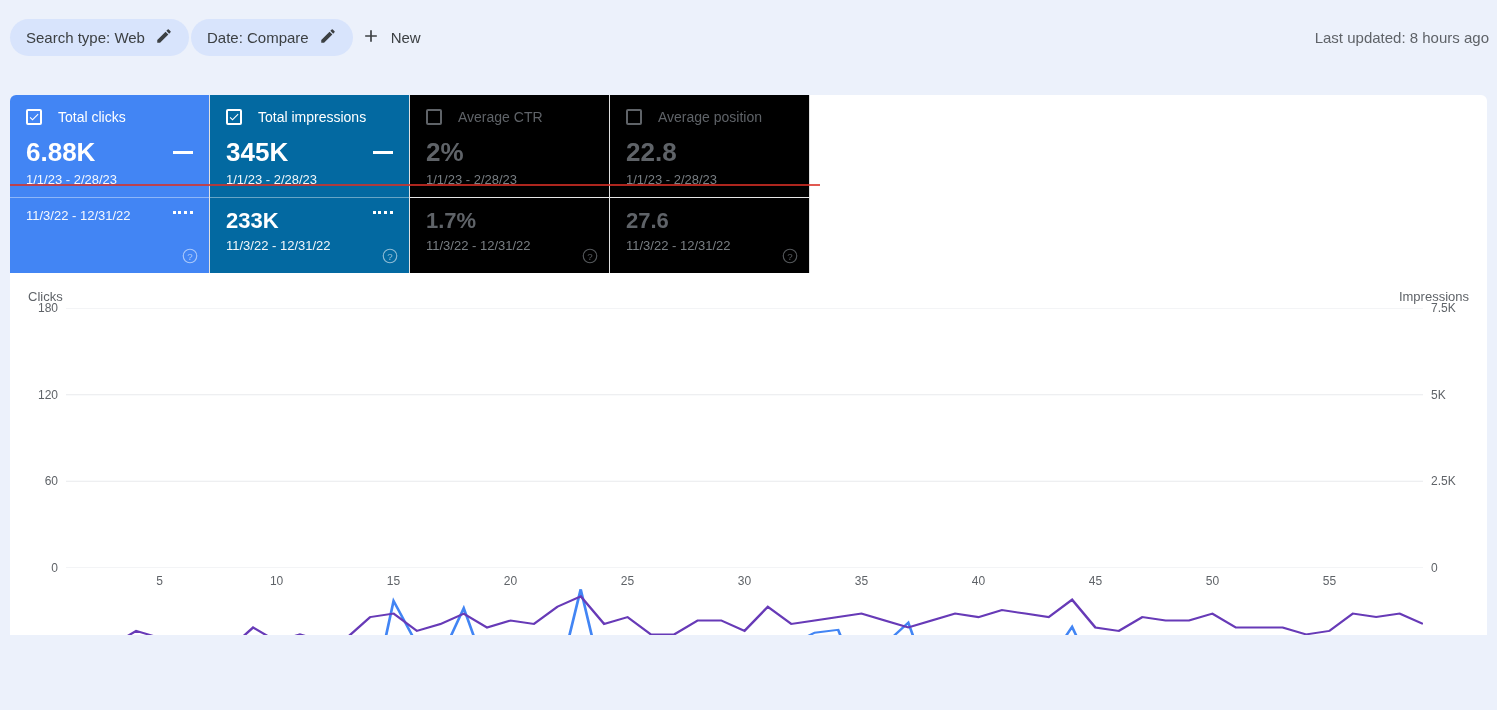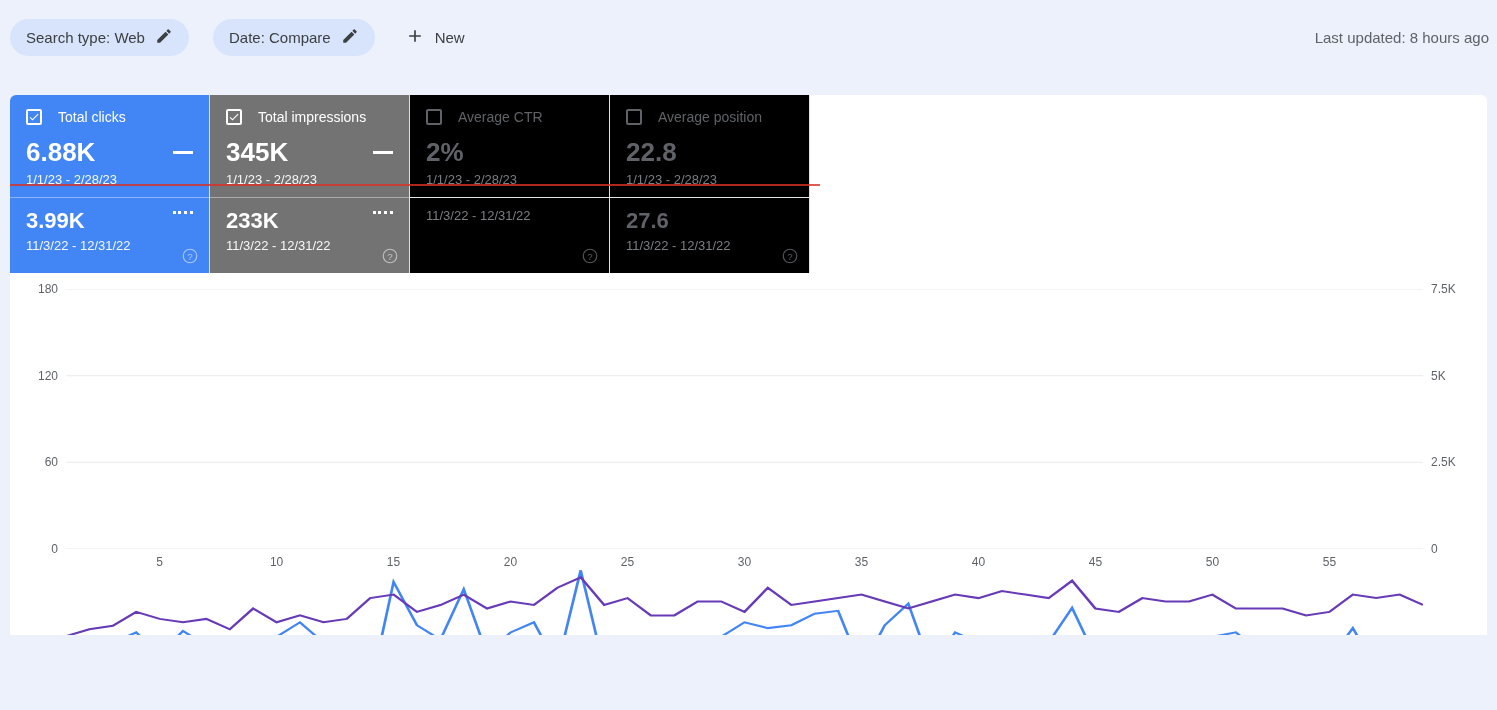--- a/index.html
+++ b/index.html
@@ -5,33 +5,33 @@
   * { box-sizing: border-box; }
   html, body { margin:0; padding:0; font-family: Arial, Helvetica, sans-serif; background:#ecf1fb; color:#202124; }
   .page { width:1497px; height:710px; background:#ecf1fb; position:relative; overflow:hidden; }
 
   .header { display:flex; align-items:center; justify-content:space-between; padding:8px 0 18px 10px; border-bottom:1px solid #d9e0ed; }
   .header h1 { font-size:22px; font-weight:500; color:#3c4043; margin:0; }
   .export { display:flex; align-items:center; gap:10px; font-size:15px; font-weight:700; letter-spacing:0.5px; color:#3c4043; padding-right:0; }
   .export svg { width:20px; height:20px; }
 
   .toolbar { display:flex; align-items:center; justify-content:space-between; padding:18px 0 18px 10px; }
-  .chips { display:flex; align-items:center; gap:24px; }
+  .chips { display:flex; align-items:center; gap:2px; }
   .chip { display:flex; align-items:center; gap:10px; background:#d8e4fc; border-radius:20px; padding:8px 16px; font-size:15px; color:#3c4043; }
   .chip svg { width:18px; height:18px; }
   .addnew { display:flex; align-items:center; gap:10px; font-size:15px; color:#3c4043; padding:8px 6px; }
   .addnew svg { width:20px; height:20px; }
   .updated { font-size:15px; color:#5f6368; padding-right:8px; }
 
   .content { background:#fff; margin:20px 10px 0 10px; border-radius:6px 6px 0 0; overflow:hidden; height:540px; position:relative;}
   .cards { display:flex; }
   .card { width:200px; height:178px; padding:14px 16px 10px 16px; position:relative; border-right:1px solid #e0e0e0; }
   .card.active { color:#fff; }
   .card.clicks.active { background:#4285f4; }
-  .card.impr.active { background:#737373; }
+  .card.impr.active { background:#0369a1; }
   .card.inactive { background:#000000; color:#5f6368; }
   .card .top { display:flex; align-items:center; gap:16px; font-size:14px; }
   .card .top .cb { width:16px; height:16px; border:2px solid currentColor; border-radius:2px; display:flex; align-items:center; justify-content:center; }
   .card.active .top .cb { background:rgba(255,255,255,0); }
   .card .val { font-size:26px; font-weight:700; margin-top:12px; }
   .card .range { font-size:13px; margin-top:4px; opacity:0.95; }
   .card .sep { border-top:1px solid rgba(255,255,255,0.4); margin:10px -16px; }
   .card.inactive .sep { border-top:1px solid #e6e6e6; }
   .card .val2 { font-size:22px; font-weight:700; }
   .card .dash { position:absolute; right:16px; top:56px; width:20px; height:3px; }
@@ -96,21 +96,20 @@
                 <path fill="#fff" d="M9 16.17 4.83 12l-1.42 1.41L9 19 21 7l-1.41-1.41z"></path>
               </svg>
             </span>
         <span>Total clicks</span>
       </div>
       <div class="dash"></div>
       <div class="val">6.88K</div>
       <div class="range">1/1/23 - 2/28/23</div>
       <div class="sep"></div>
       <div class="dash dotted"></div>
-      <div class="val2">3.99K</div>
       <div class="range">11/3/22 - 12/31/22</div>
       <span class="help"><svg viewBox="0 0 24 24">
               <circle cx="12" cy="12" r="9" fill="none" stroke="#fff" stroke-width="1.5"></circle>
               <text x="12" y="17" text-anchor="middle" font-size="13" fill="#fff">?</text>
             </svg></span>
     </div>
 
     <div class="card impr active">
       <div class="top">
         <span class="cb">
@@ -134,20 +133,21 @@
     </div>
 
     <div class="card inactive">
       <div class="top">
         <span class="cb"></span>
         <span>Average CTR</span>
       </div>
       <div class="val">2%</div>
       <div class="range">1/1/23 - 2/28/23</div>
       <div class="sep"></div>
+      <div class="val2">1.7%</div>
       <div class="range">11/3/22 - 12/31/22</div>
       <span class="help"><svg viewBox="0 0 24 24">
               <circle cx="12" cy="12" r="9" fill="none" stroke="#9aa0a6" stroke-width="1.5"></circle>
               <text x="12" y="17" text-anchor="middle" font-size="13" fill="#9aa0a6">?</text>
             </svg></span>
     </div>
 
     <div class="card inactive">
       <div class="top">
         <span class="cb"></span>
@@ -159,20 +159,24 @@
       <div class="val2">27.6</div>
       <div class="range">11/3/22 - 12/31/22</div>
       <span class="help"><svg viewBox="0 0 24 24">
               <circle cx="12" cy="12" r="9" fill="none" stroke="#9aa0a6" stroke-width="1.5"></circle>
               <text x="12" y="17" text-anchor="middle" font-size="13" fill="#9aa0a6">?</text>
             </svg></span>
     </div>
   </div>
 
   <div class="chartwrap">
+    <div class="axis-top">
+      <span>Clicks</span>
+      <span>Impressions</span>
+    </div>
     <div class="plot">
       <div class="ylabels-left" id="yl">
             <span style="top: 100%;">0</span>
             <span style="top: 66.6667%; margin-left: 16px;">60</span>
             <span style="top: 33.3333%;">120</span>
             <span style="top: 0%;">180</span>
           </div>
       <div class="ylabels-right" id="yr">
             <span style="top: 100%;">0</span>
             <span style="top: 66.6667%;">2.5K</span>

